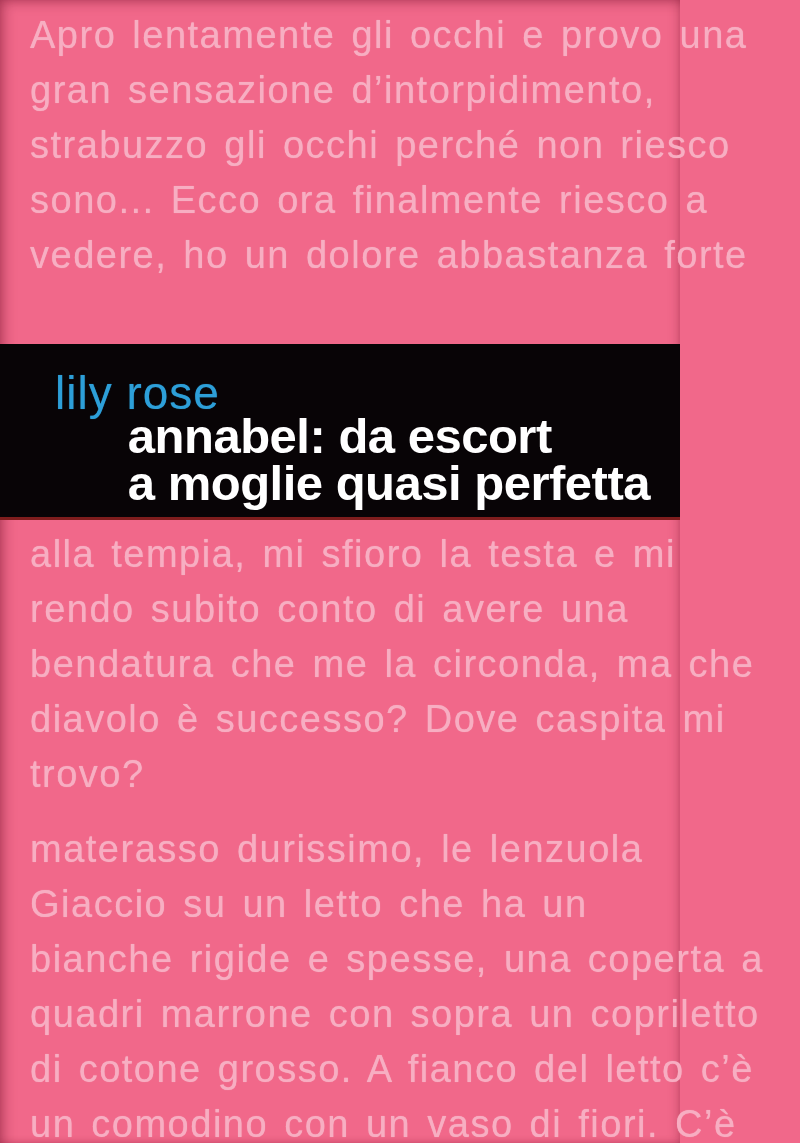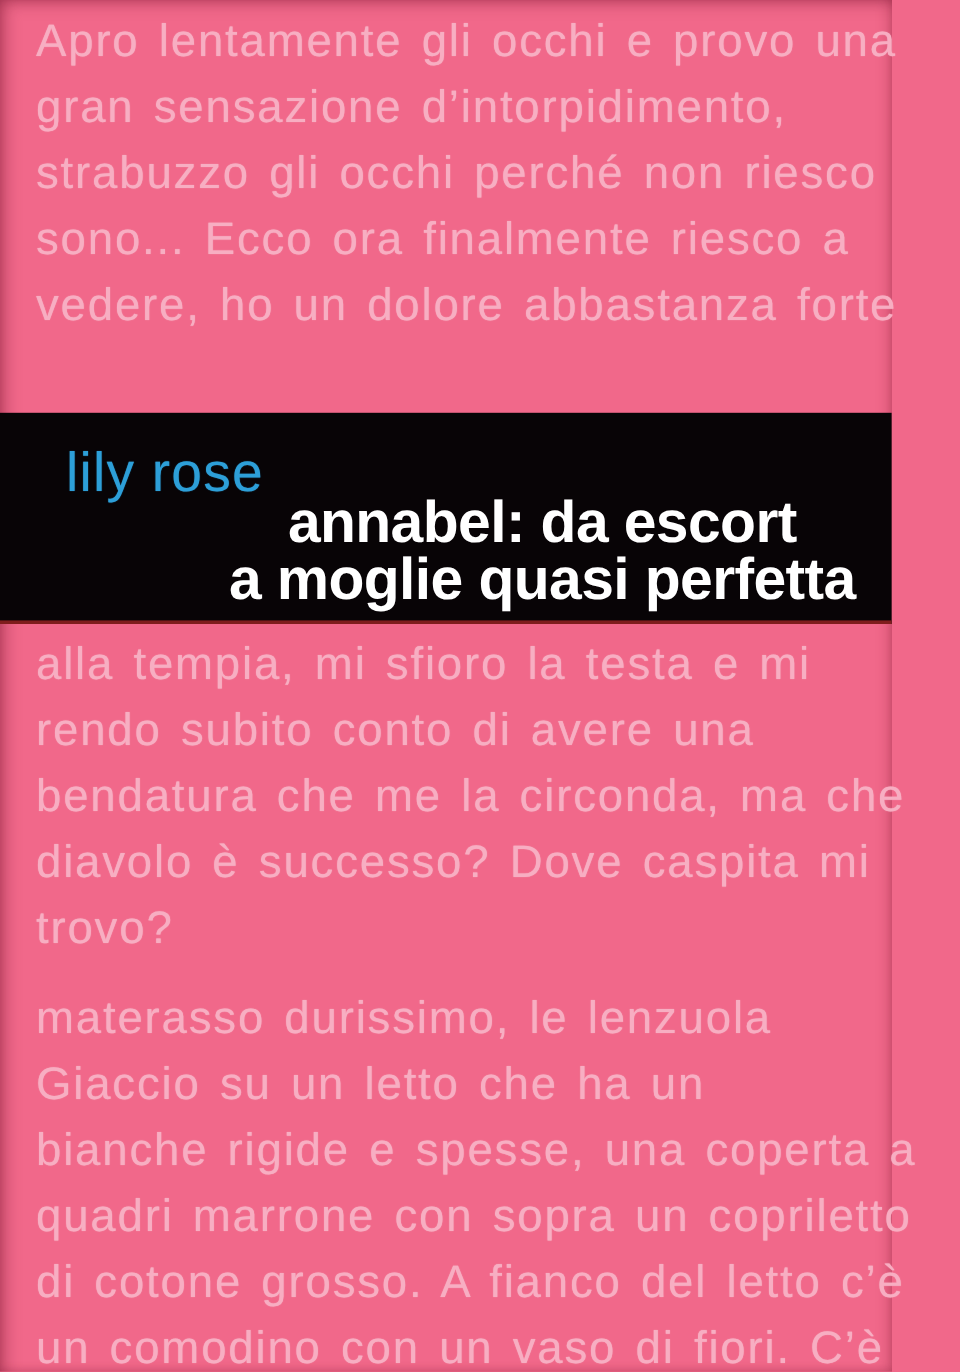--- a/index.html
+++ b/index.html
@@ -8,21 +8,21 @@
   }
   body {
     width: 800px;
     height: 1143px;
     overflow: hidden;
     font-family: "Liberation Sans", sans-serif;
     background: #f1688a;
   }
   .cover {
     position: relative;
-    width: 743px;
+    width: 680px;
     height: 1143px;
     background: #f1688a;
     box-shadow: inset 8px 6px 14px -6px rgba(110, 15, 40, 0.55),
                 inset -6px 0 12px -6px rgba(110, 15, 40, 0.40),
                 inset 0 -4px 10px -6px rgba(110, 15, 40, 0.35);
   }
   .excerpt {
     position: absolute;
     left: 30px;
     right: 16px;
@@ -54,21 +54,21 @@
     top: 22px;
     color: #2d9fd8;
     font-size: 46px;
     letter-spacing: 1px;
     text-shadow: 0 0 1px rgba(45, 159, 216, 0.6);
   }
   .title {
     position: absolute;
     right: 30px;
     bottom: 10px;
-    text-align: center;
+    text-align: left;
     color: #ffffff;
     font-weight: bold;
     font-size: 49px;
     line-height: 47px;
     letter-spacing: -0.5px;
     margin-top: 48px;
   }
   .title .italic {
   }
 </style>

